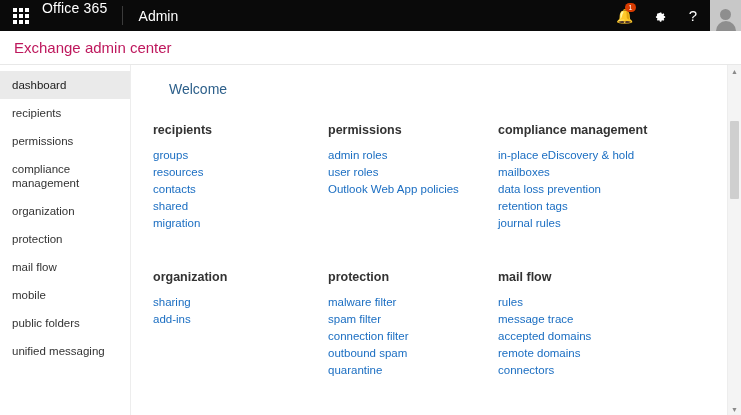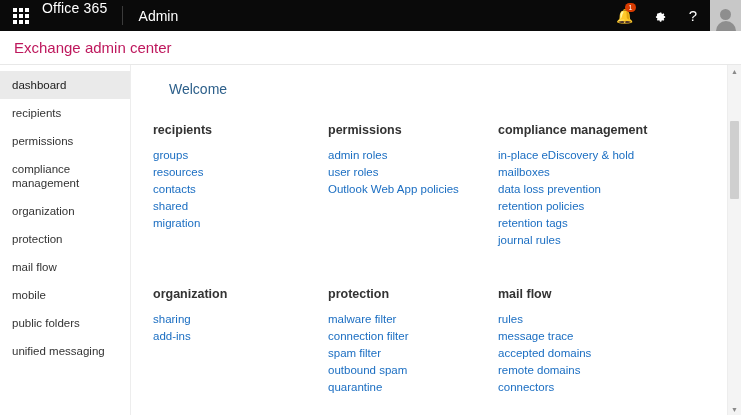--- a/index.html
+++ b/index.html
@@ -312,40 +312,39 @@
           <a>Outlook Web App policies</a>
         </div>
       </div>
 
       <div class="group">
         <div class="group-title">compliance management</div>
         <div class="group-links">
           <a>in-place eDiscovery &amp; hold</a>
           <a>mailboxes</a>
           <a>data loss prevention</a>
-          <a>retention policies</a>
           <a>retention tags</a>
           <a>journal rules</a>
         </div>
       </div>
 
       <div class="group">
         <div class="group-title">organization</div>
         <div class="group-links">
           <a>sharing</a>
           <a>add-ins</a>
         </div>
       </div>
 
       <div class="group">
         <div class="group-title">protection</div>
         <div class="group-links">
           <a>malware filter</a>
+          <a>spam filter</a>
           <a>connection filter</a>
-          <a>spam filter</a>
           <a>outbound spam</a>
           <a>quarantine</a>
         </div>
       </div>
 
       <div class="group">
         <div class="group-title">mail flow</div>
         <div class="group-links">
           <a>rules</a>
           <a>message trace</a>

